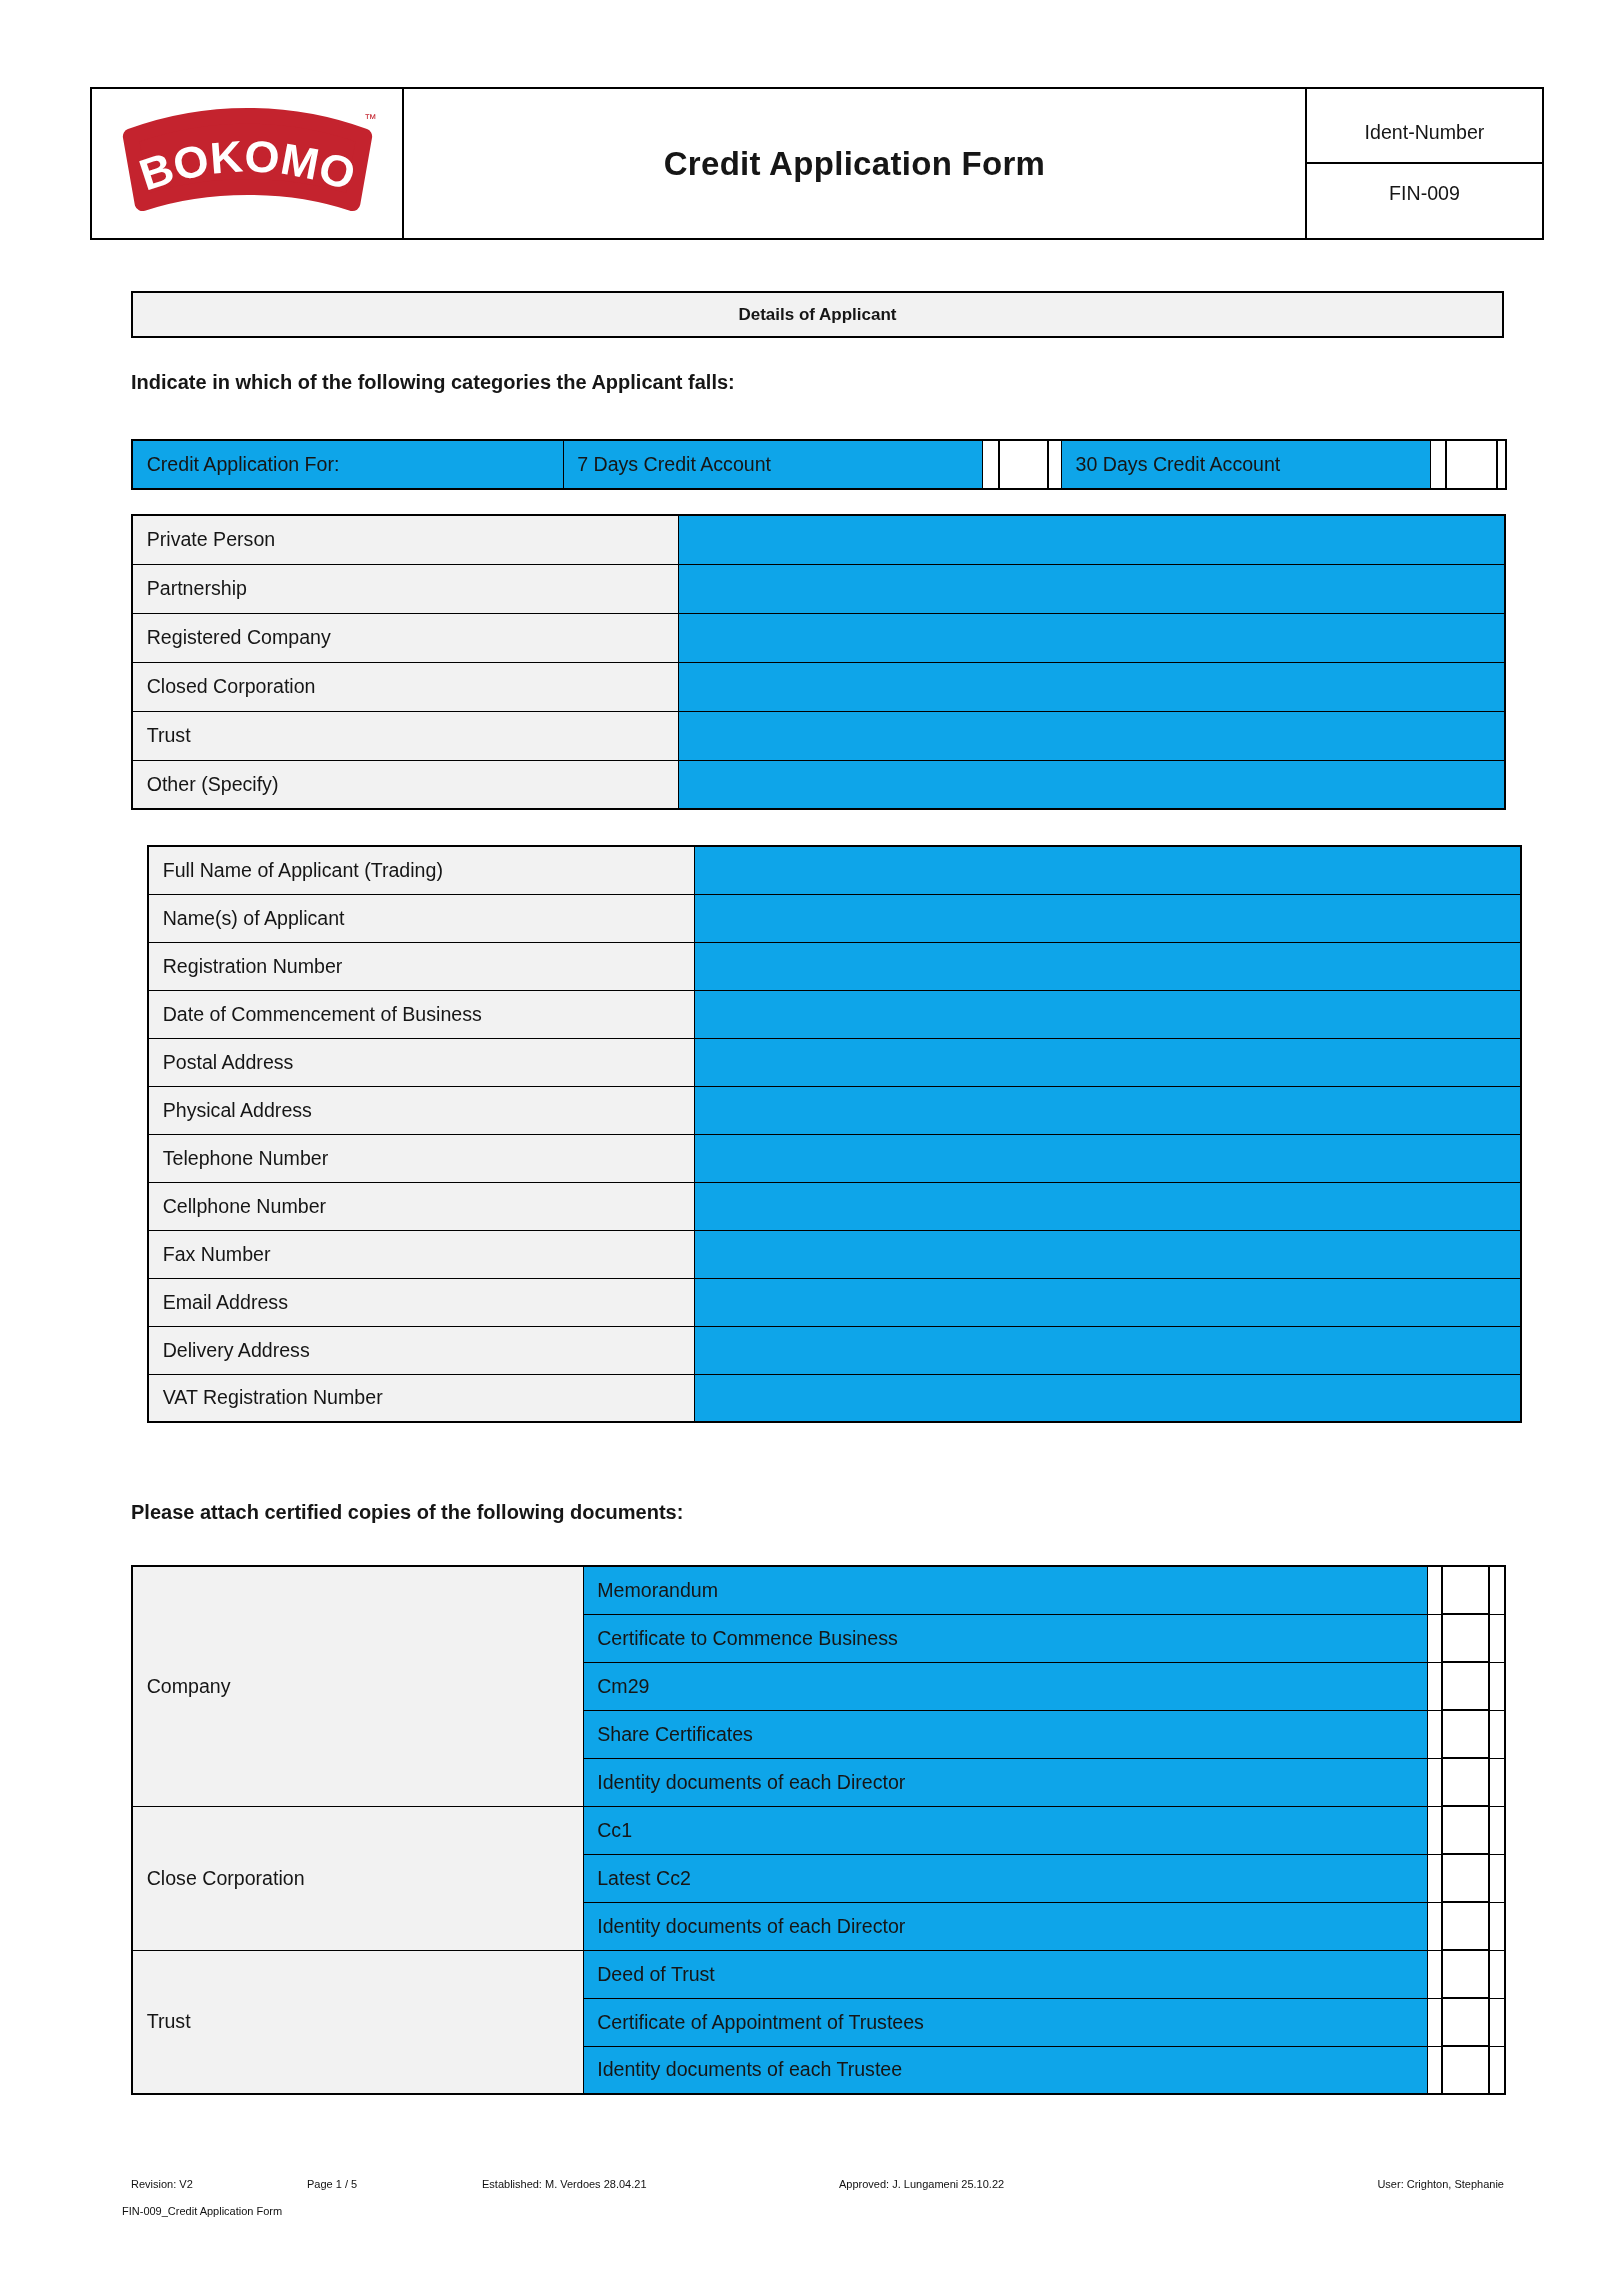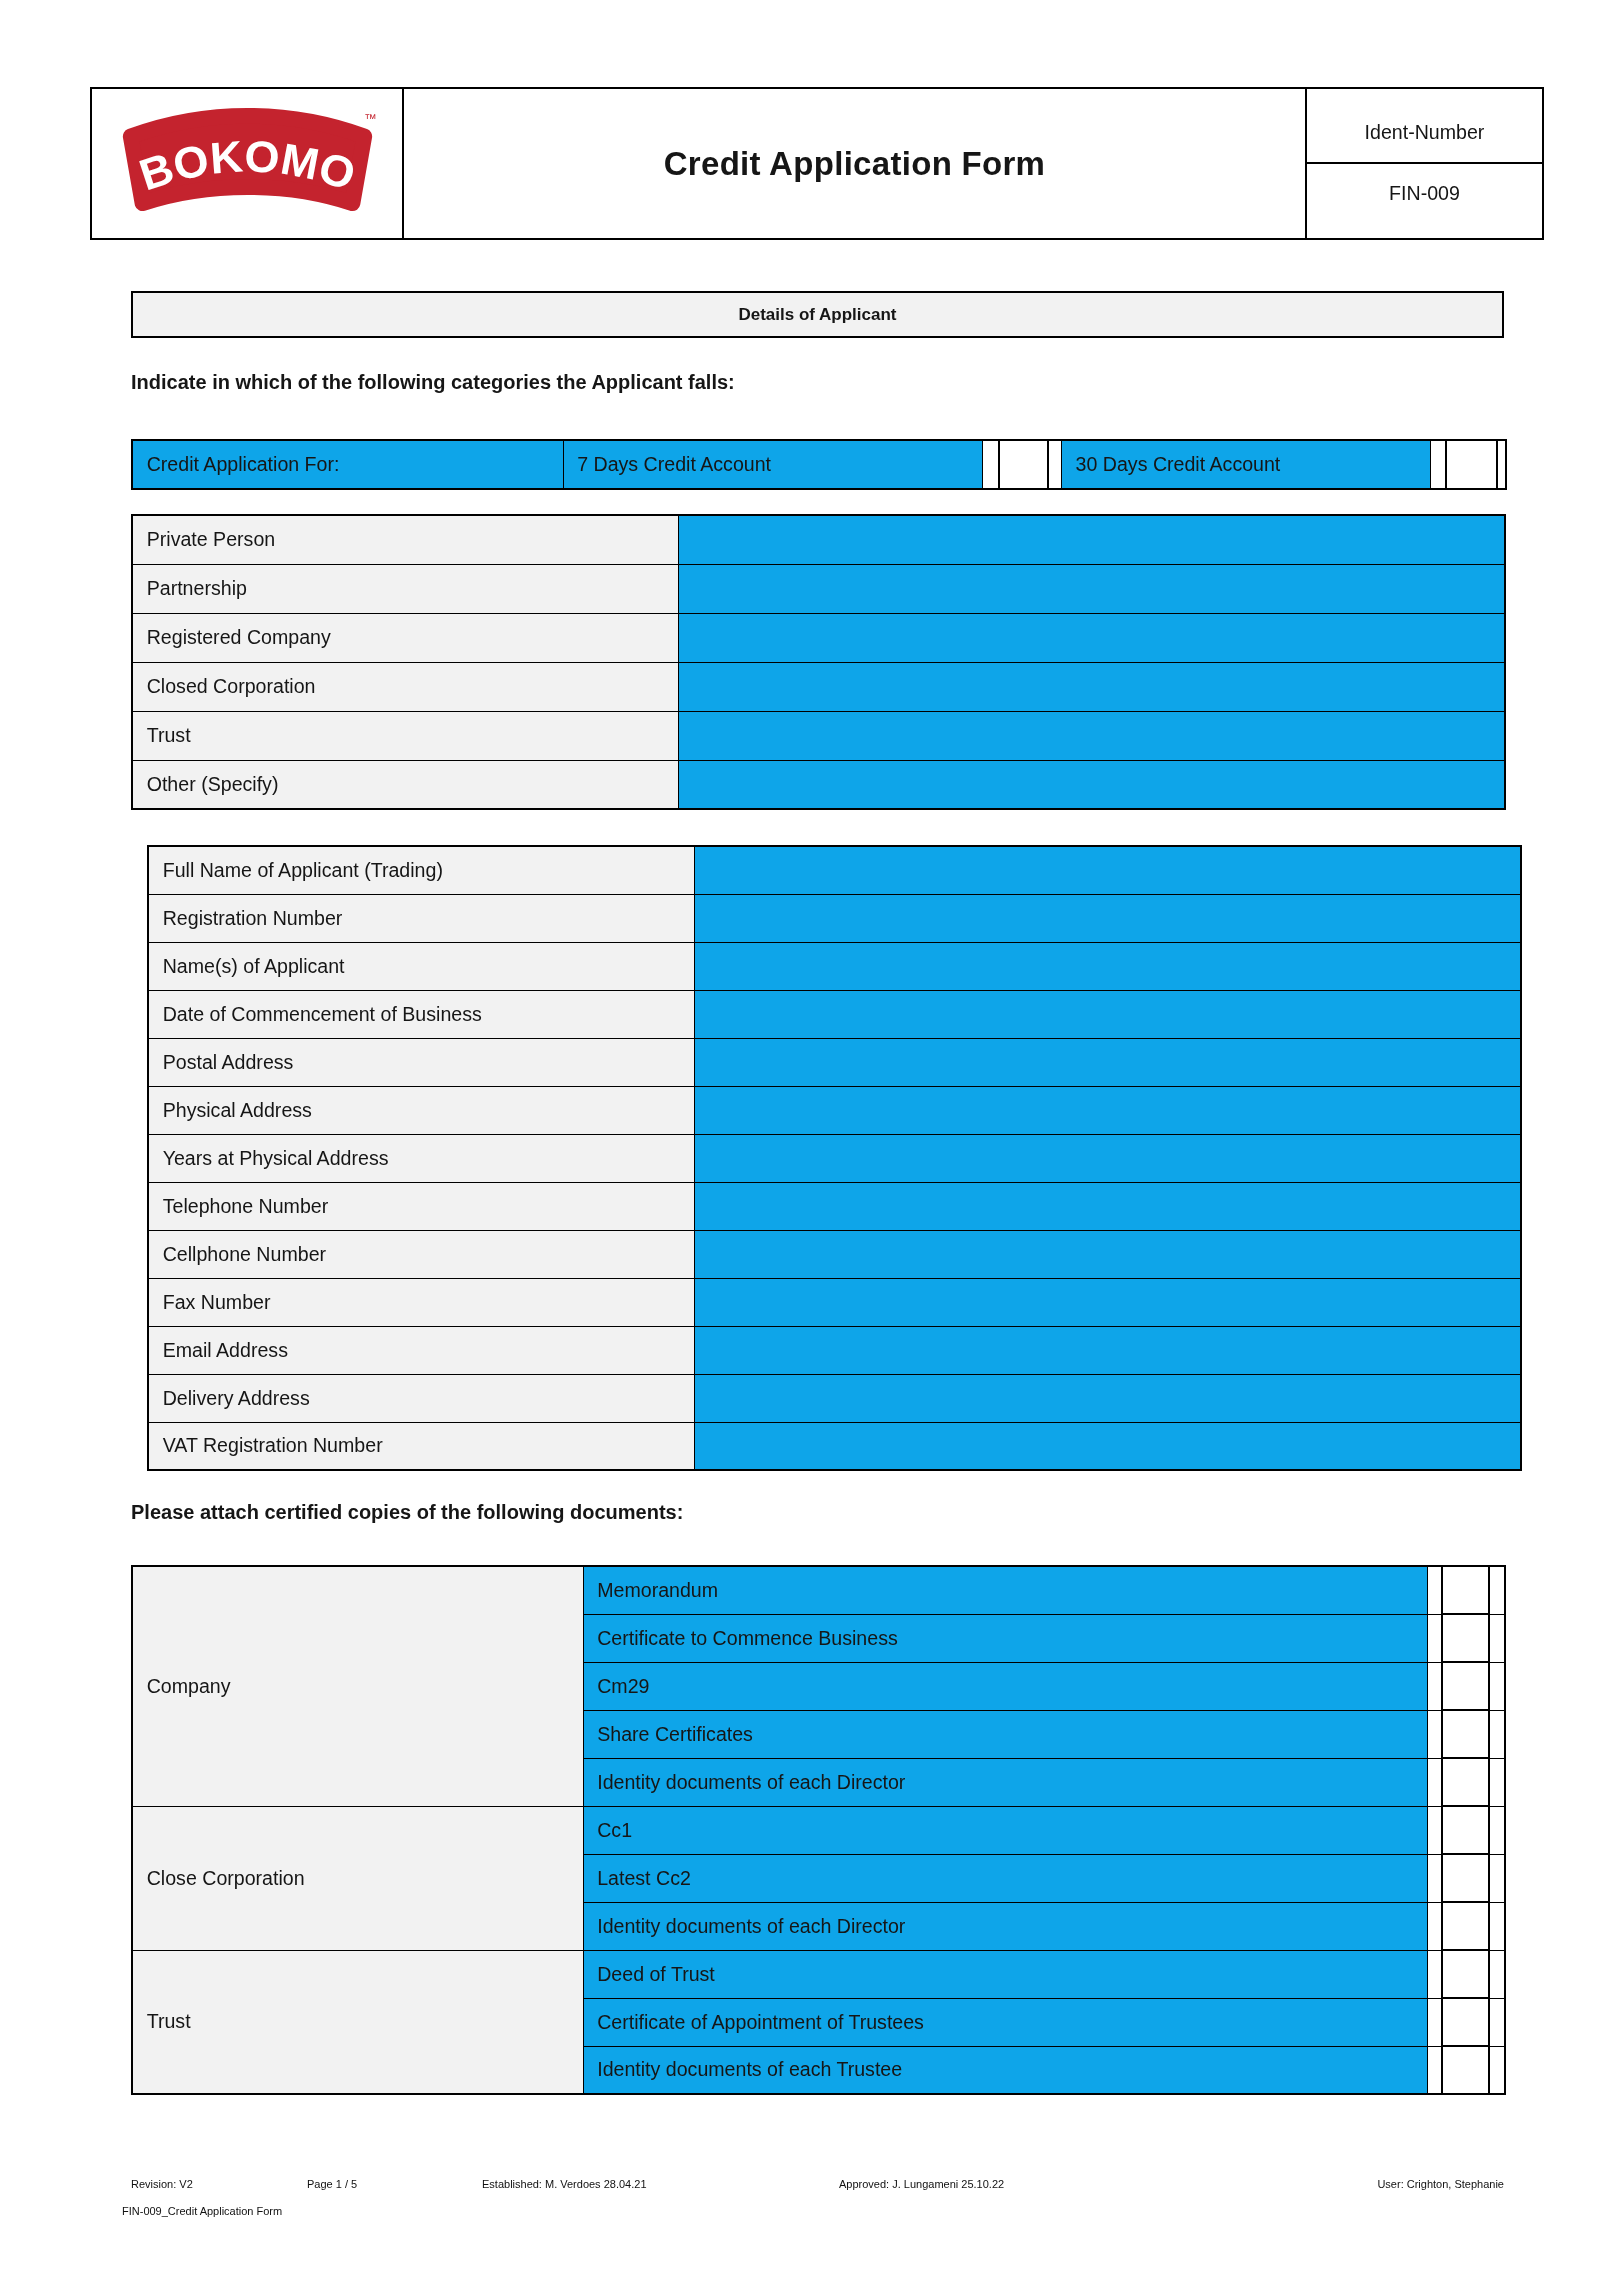--- a/index.html
+++ b/index.html
@@ -155,41 +155,37 @@
     <colgroup>
         <col style="width:546px">
         <col style="width:827px">
       </colgroup>
     <tbody>
         <tr>
           <td class="gray">Full Name of Applicant (Trading)</td>
           <td class="fill"></td>
         </tr>
     <tr>
+          <td class="gray">Name(s) of Applicant</td>
+          <td class="fill"></td>
+        </tr>
+    <tr>
           <td class="gray">Registration Number</td>
           <td class="fill"></td>
         </tr>
     <tr>
-          <td class="gray">Name(s) of Applicant</td>
-          <td class="fill"></td>
-        </tr>
-    <tr>
           <td class="gray">Date of Commencement of Business</td>
           <td class="fill"></td>
         </tr>
     <tr>
           <td class="gray">Postal Address</td>
           <td class="fill"></td>
         </tr>
     <tr>
           <td class="gray">Physical Address</td>
-          <td class="fill"></td>
-        </tr>
-    <tr>
-          <td class="gray">Years at Physical Address</td>
           <td class="fill"></td>
         </tr>
     <tr>
           <td class="gray">Telephone Number</td>
           <td class="fill"></td>
         </tr>
     <tr>
           <td class="gray">Cellphone Number</td>
           <td class="fill"></td>
         </tr>

